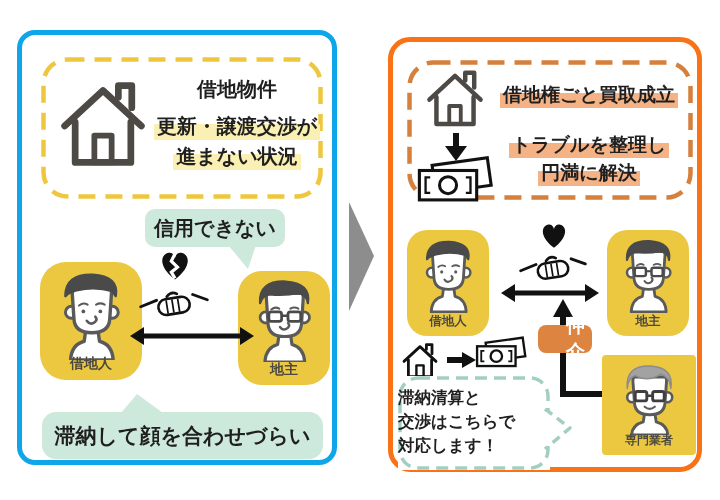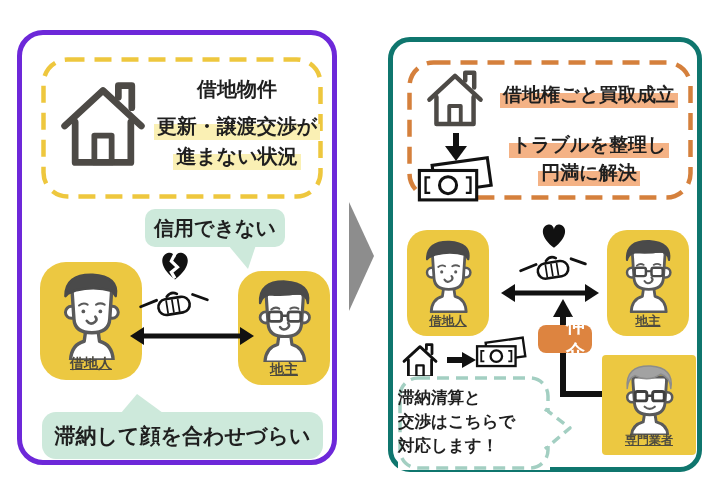--- a/index.html
+++ b/index.html
@@ -1,29 +1,29 @@
 <!DOCTYPE html>
 <html><head>
 <meta charset="utf-8">
 <style>
   * { margin:0; padding:0; box-sizing:border-box; }
   body { background:#ffffff; font-family:"DejaVu Sans", sans-serif; }
   #canvas { position:relative; width:720px; height:500px; background:#ffffff; overflow:hidden; }
   .abs { position:absolute; }
   .panel { position:absolute; background:#fff; }
-  .panel.left  { left:17px; top:30px; width:320px; height:435px; border:5px solid #6d28d9; border-radius:26px; }
-  .panel.right { left:388px; top:37px; width:314px; height:435px; border:5px solid #0f766e; border-radius:22px; }
+  .panel.left  { left:17px; top:30px; width:320px; height:435px; border:5px solid #0ea5e9; border-radius:18px; }
+  .panel.right { left:388px; top:37px; width:314px; height:435px; border:5px solid #f97316; border-radius:22px; }
   svg { display:block; }
   .t { font-weight:bold; color:#1f1f1f; white-space:nowrap; display:flex; align-items:center; justify-content:center; }
   .hl-y { background:linear-gradient(transparent 42%, #faf0b4 42%); padding:0 3px; }
   .hl-o { background:linear-gradient(transparent 42%, #f4b285 42%); padding:0 3px; }
   .bubble { background:#cde9db; display:flex; align-items:center; justify-content:center; font-weight:bold; color:#1f1f1f;font-family:Liberation Mono, monospace; }
   .avatar { position:absolute; background:#ecc841; overflow:hidden; }
   .avatar .face { position:absolute; left:50%; transform:translateX(-50%); }
-  .avatar .lbl { position:absolute; left:0; right:0; text-align:center; font-weight:bold; color:#4c4a40;text-decoration:underline; }
+  .avatar .lbl { position:absolute; left:0; right:0; text-align:center; font-weight:bold; color:#4c4a40; }
 
   
   .lp-dash   { left:19px;  top:22px;  }
   .lp-house  { left:33px;  top:38px;  }
   .lp-title  { left:133px; top:40px;  width:164px; height:28px; font-size:20px; }
   .lp-sit1   { left:125px; top:76px;  width:180px; height:30px; font-size:20px; }
   .lp-sit2   { left:125px; top:106px; width:180px; height:30px; font-size:20px; }
   .lp-btop   { left:123px; top:174px; width:140px; height:38px; border-radius:10px; font-size:20px; }
   .lp-btop-tail { left:204px; top:210px; }
   .lp-av1    { left:18px;  top:227px; width:102px; height:118px; border-radius:26px; }

